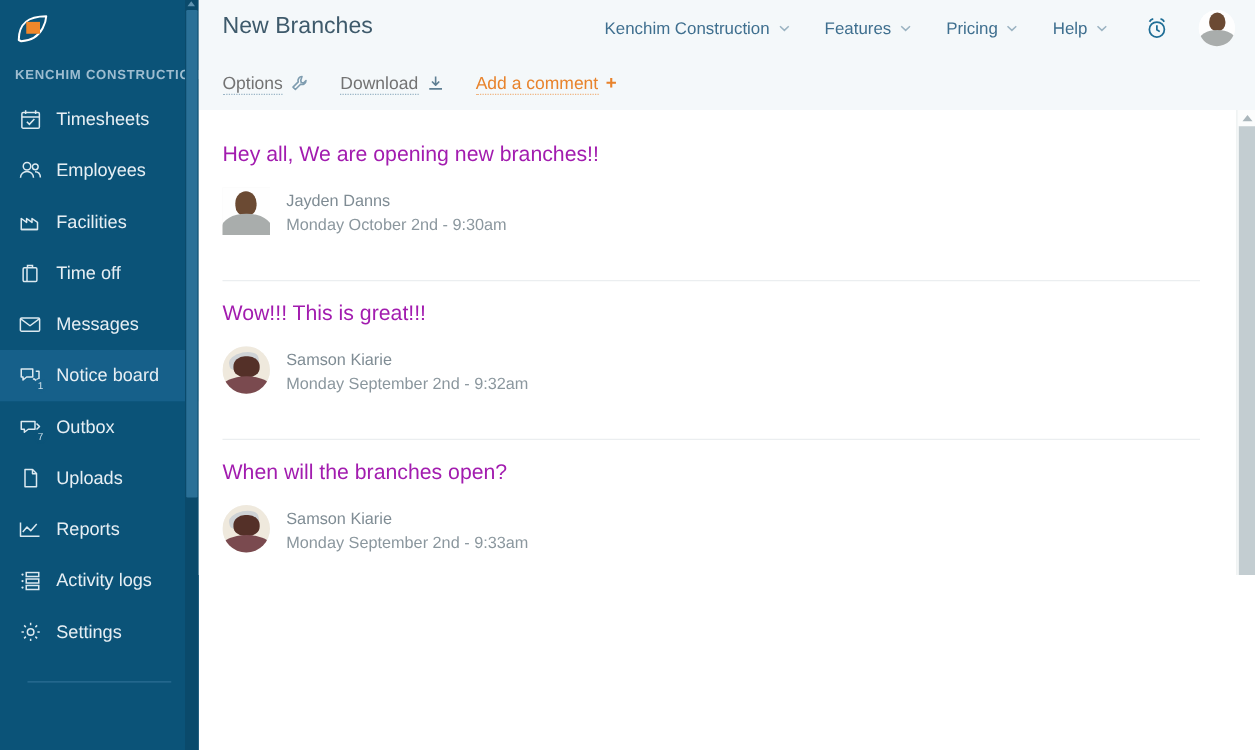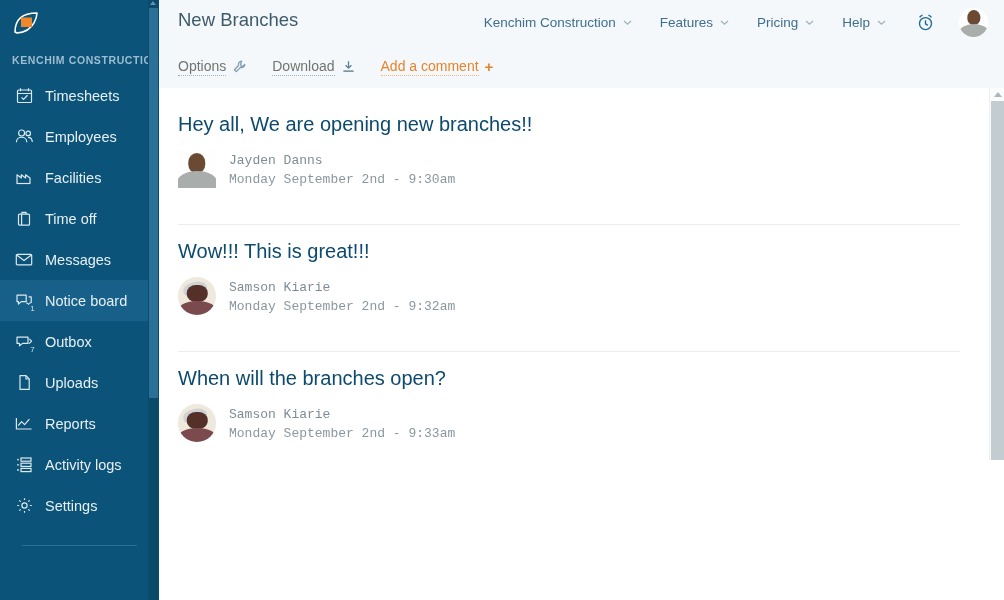--- a/index.html
+++ b/index.html
@@ -207,42 +207,42 @@
   .content {
     position: relative;
     height: 512px;
     background: #ffffff;
     padding: 0;
     overflow: hidden;
   }
   .posts { padding-top: 10px; }
   .post { position: relative; }
   .post-text {
-    color: #0c4a6e;
-    font-size: 20px;
+    color: #a21caf;
+    font-size: 17px;
     padding: 0 0 0 19px;
     height: 52px;
     line-height: 52px;
     white-space: nowrap;
   }
   .post-meta {
     display: flex;
     align-items: flex-start;
     padding-left: 19px;
   }
   .post-avatar {
     width: 38px; height: 38px;
     flex: 0 0 38px;
     margin-right: 13px;
     overflow: hidden;
     position: relative;
     background: #f7f7f7;
   }
   .post-avatar.round { border-radius: 50%; }
-  .post-info { padding-top: 1px; font-family: Liberation Mono, monospace; }
+  .post-info { padding-top: 1px; }
   .post-author {
     color: #7f8c94;
     font-size: 13px;
     line-height: 19px;
     white-space: nowrap;
   }
   .post-date {
     color: #8b979e;
     font-size: 13px;
     line-height: 20px;
@@ -553,21 +553,21 @@
           <div class="post-meta">
             <div class="post-avatar">
               <div class="face">
                 <div class="bg"></div>
                   <div class="head"></div>
                   <div class="body"></div>
               </div>
             </div>
             <div class="post-info">
               <div class="post-author">Jayden Danns</div>
-              <div class="post-date">Monday September 2nd - 9:30am</div>
+              <div class="post-date">Monday October 2nd - 9:30am</div>
             </div>
           </div>
           <div class="post-sep"></div>
         </div>
 
         <div class="post">
           <div class="post-text">Wow!!! This is great!!!</div>
           <div class="post-meta">
             <div class="post-avatar round">
               <div class="face f2">

